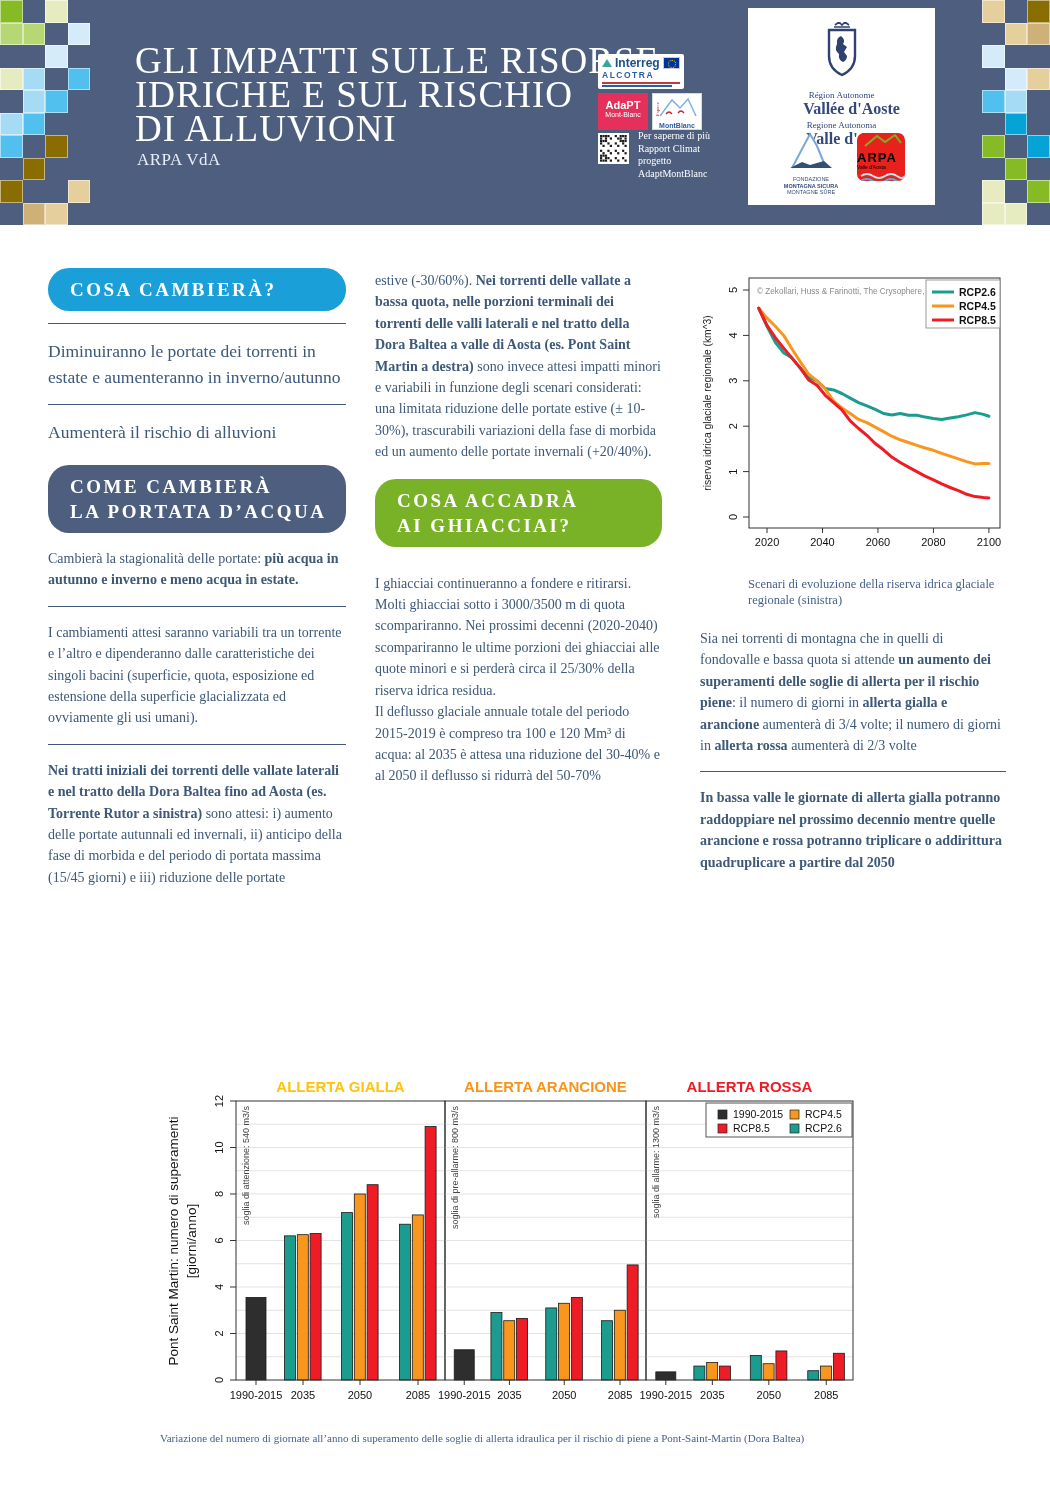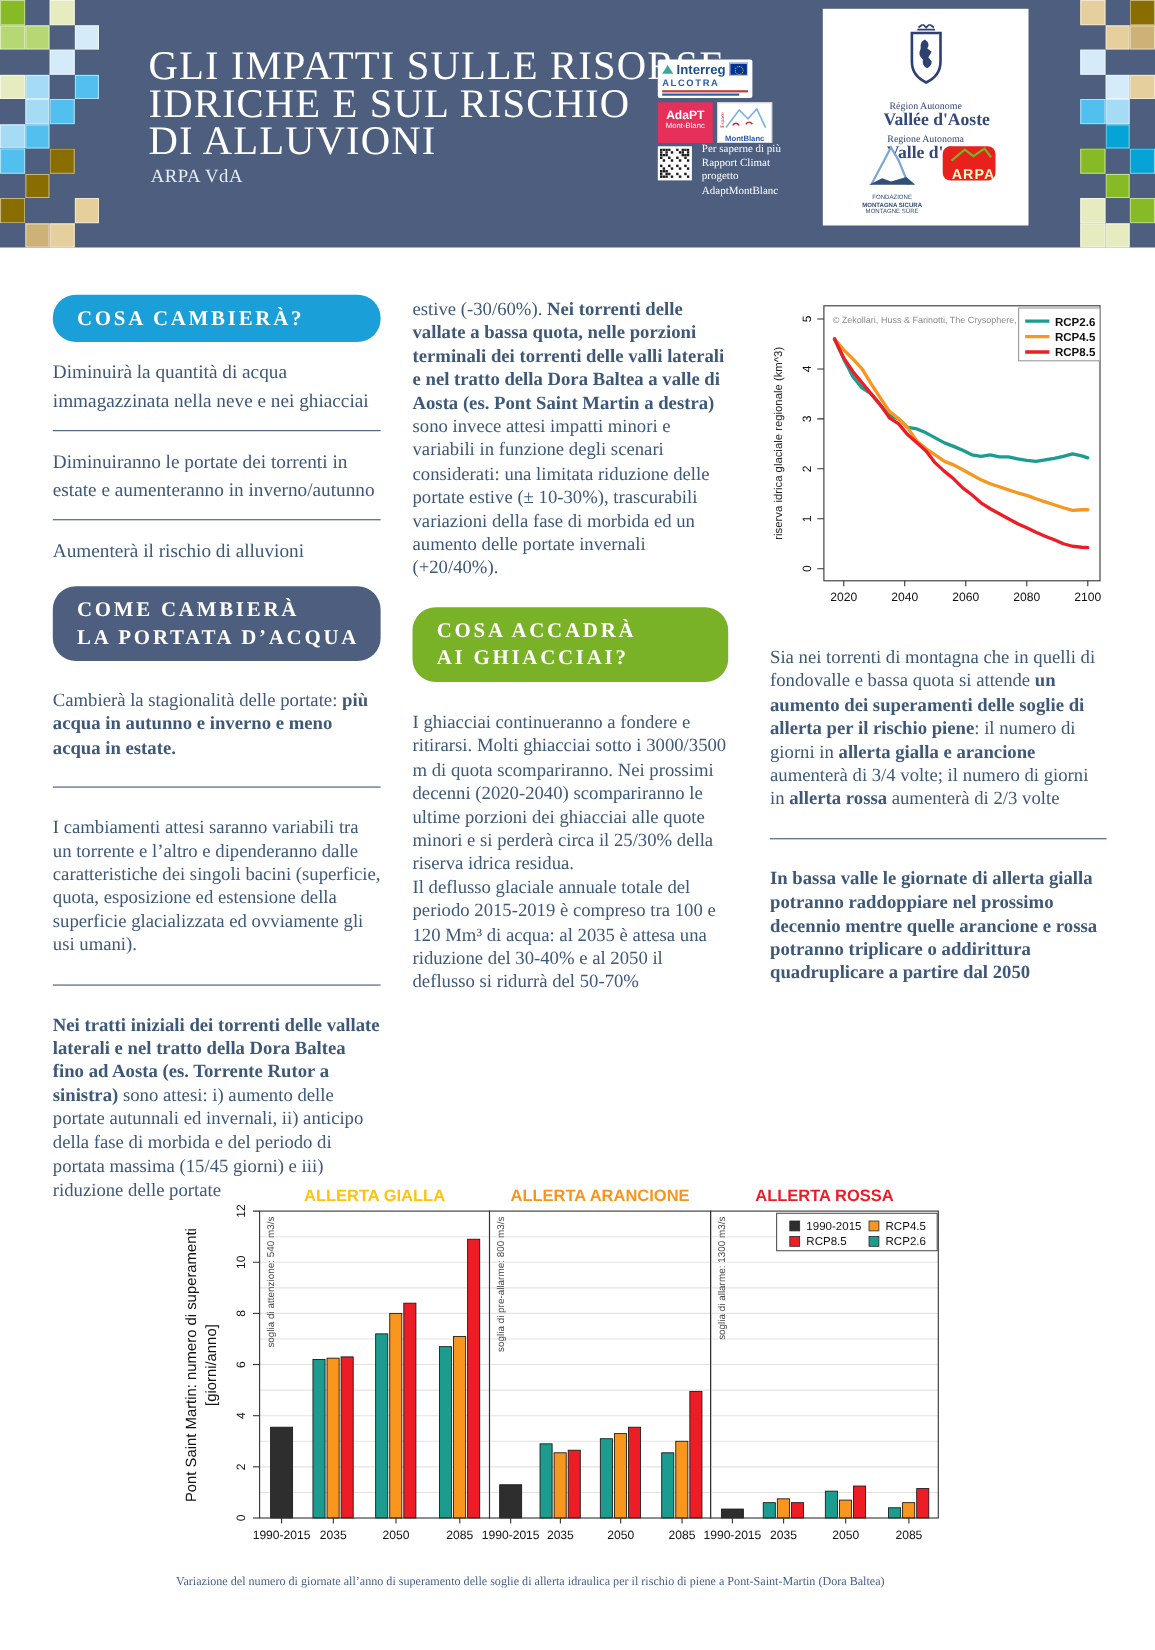--- a/index.html
+++ b/index.html
@@ -27,37 +27,37 @@
   .adapt .s{font-size:7px;}
   .espace{left:652px;top:93px;width:50px;height:37px;border:1px solid #d8d8d8;box-sizing:border-box;text-align:center;}
   .espace .v{color:#cc2233;font-size:5px;position:absolute;left:2px;top:8px;writing-mode:vertical-rl;transform:rotate(180deg);}
   .espace .n{color:#2a5ca8;font-size:7px;font-weight:bold;font-family:"Liberation Sans",sans-serif;}
   .qr{left:598px;top:133px;width:31px;height:31px;background:#fff;padding:2px;box-sizing:border-box;}
   .qr-caption{position:absolute;left:638px;top:130px;width:110px;color:#ffffff;font-size:10px;line-height:12.5px;}
   .white-panel{position:absolute;left:748px;top:8px;width:187px;height:197px;background:#ffffff;text-align:center;}
   .region-small{font-size:9px;color:#35487a;line-height:10px;}
   .region-big{font-size:16px;color:#35487a;font-weight:bold;line-height:17px;padding-left:20px;}
   .ms-caption{font-size:5.5px;color:#334f75;line-height:6.5px;font-family:"Liberation Sans",sans-serif;}
-  .arpa-logo{position:absolute;left:857px;top:133px;width:48px;height:31px;background:#e8211d;border-radius:7px;
-             color:#fef9c3;text-align:right;font-family:"Liberation Sans",sans-serif;overflow:hidden;}
+  .arpa-logo{position:absolute;left:857px;top:133px;width:48px;height:48px;background:#e8211d;border-radius:7px;
+             color:#000000;text-align:left;font-family:"Liberation Sans",sans-serif;overflow:hidden;}
   .arpa-logo .n{font-weight:bold;font-size:13px;letter-spacing:1px;line-height:13px;}
   .arpa-logo .s{font-size:5px;line-height:6px;}
   
   .col{position:absolute;}
   .col1{left:48px;top:268px;width:298px;}
   .col2{left:375px;top:262px;width:287px;}
   .col3{left:700px;top:262px;width:306px;}
   .sec{color:#ffffff;font-weight:bold;letter-spacing:2.5px;font-size:19px;line-height:25px;
        padding:9px 10px 9px 22px;border-radius:21px;}
   .sec.cyan{background:#1b9fd8;}
   .sec.slate{background:#4d5e7f;margin-top:20px;}
   .sec.green{background:#7ab227;margin-top:16px;}
   .sec.olive{background:#8d7708;margin-top:22px;}
   p.lead{font-size:17.5px;line-height:26px;margin:14px 0;}
-  p.bt{font-size:17px;line-height:21.4px;margin:25px 0;}
+  p.bt{font-size:14px;line-height:21.4px;margin:15px 0;}
   b{font-weight:bold;}
   hr{border:none;border-top:1.6px solid #3d5878;margin:12px 0;}
   .chart-caption{margin:10px 0 0 48px;width:250px;font-size:12.5px;line-height:16px;color:#46618c;}
   
   svg text{font-family:"Liberation Sans",sans-serif;}
   .barchart-wrap{position:absolute;left:160px;top:1078px;width:860px;height:350px;}
   .bar-caption{position:absolute;left:160px;top:1432px;width:860px;
                font-size:11px;color:#46618c;}
 </style>
 </head>
@@ -226,21 +226,20 @@
   <div class="n">ARPA</div>
   <div class="s">Valle d'Aosta</div>
   <svg width="48" height="12" viewBox="0 0 48 12">
     <path d="M4,4 q6,-4 12,0 t12,0 t12,0 t8,0" fill="none" stroke="#bfe6f5" stroke-width="2"></path>
     <path d="M4,9 q6,-4 12,0 t12,0 t12,0 t8,0" fill="none" stroke="#4ab4e6" stroke-width="2"></path>
   </svg>
 </div>
 
 <div class="col col1">
   <div class="sec cyan">COSA CAMBIERÀ?</div>
-  <p class="lead">Diminuirà la quantità di acqua immagazzinata nella neve e nei ghiacciai</p>
   <hr>
   <p class="lead">Diminuiranno le portate dei torrenti in estate e aumenteranno in inverno/autunno</p>
   <hr>
   <p class="lead">Aumenterà il rischio di alluvioni</p>
   <div class="sec slate">
     <div>COME CAMBIERÀ</div>
     <div>LA PORTATA D’ACQUA</div>
   </div>
   <p class="bt"><span>Cambierà la stagionalità  delle portate: </span><b>più acqua in autunno e inverno e meno acqua in estate.</b></p>
   <hr>
@@ -289,20 +288,21 @@
       <line x1="232" y1="30" x2="254" y2="30" stroke="#1b9c8f" stroke-width="3"></line>
       <text x="259" y="34" font-size="10.5" fill="#111" text-anchor="start" font-weight="bold">RCP2.6</text>
       <line x1="232" y1="44" x2="254" y2="44" stroke="#f8961d" stroke-width="3"></line>
       <text x="259" y="48" font-size="10.5" fill="#111" text-anchor="start" font-weight="bold">RCP4.5</text>
       <line x1="232" y1="58" x2="254" y2="58" stroke="#ee1c25" stroke-width="3"></line>
       <text x="259" y="62" font-size="10.5" fill="#111" text-anchor="start" font-weight="bold">RCP8.5</text>
       <polyline points="58.7,46.2 67.0,64.3 75.3,80.2 83.7,90.7 92.0,96.1 100.3,106.1 108.6,115.6 117.0,118.8 125.3,126.5 133.6,127.9 141.9,131.5 150.2,136.1 158.6,140.6 166.9,143.8 175.2,147.4 183.5,151.5 191.8,152.9 200.2,151.5 208.5,153.3 216.8,153.3 225.1,155.1 233.4,156.5 241.8,157.4 250.1,156.0 258.4,154.7 266.7,152.9 275.0,150.6 283.4,152.4 288.9,154.2" fill="none" stroke="#1b9c8f" stroke-width="3" stroke-linejoin="round" stroke-linecap="round"></polyline>
       <polyline points="58.7,46.2 67.0,56.1 75.3,64.3 83.7,73.4 92.0,87.0 100.3,99.7 108.6,112.0 117.0,118.8 125.3,127.0 133.6,139.2 141.9,146.0 150.2,151.5 158.6,157.4 166.9,160.6 175.2,165.1 183.5,169.6 191.8,174.2 200.2,177.8 208.5,180.5 216.8,183.3 225.1,186.0 233.4,188.3 241.8,191.4 250.1,194.2 258.4,196.9 266.7,199.6 275.0,201.9 283.4,201.4 288.9,201.4" fill="none" stroke="#f8961d" stroke-width="3" stroke-linejoin="round" stroke-linecap="round"></polyline>
       <polyline points="58.7,46.2 67.0,63.4 75.3,75.7 83.7,86.1 92.0,96.1 100.3,106.1 108.6,117.9 117.0,123.3 125.3,133.3 133.6,140.6 141.9,147.9 150.2,158.8 158.6,166.5 166.9,173.3 175.2,181.5 183.5,187.8 191.8,195.1 200.2,200.5 208.5,205.1 216.8,209.6 225.1,214.1 233.4,217.8 241.8,221.9 250.1,225.5 258.4,228.7 266.7,232.3 275.0,234.6 283.4,235.5 288.9,235.9" fill="none" stroke="#ee1c25" stroke-width="3" stroke-linejoin="round" stroke-linecap="round"></polyline>
     </svg>
+  <div class="chart-caption">Scenari di evoluzione della riserva idrica glaciale regionale (sinistra)</div>
   <p class="bt" style="margin-top:20px;"><span>Sia nei torrenti di montagna che in quelli di fondovalle e bassa quota si attende </span><b>un aumento dei superamenti delle soglie di allerta per il rischio piene</b><span>: il numero di giorni in </span><b>allerta gialla e arancione</b><span> aumenterà di 3/4 volte; il numero di giorni in </span><b>allerta rossa</b><span> aumenterà di 2/3 volte</span></p>
   <hr>
   <p class="bt"><b>In bassa valle le giornate di allerta gialla potranno raddoppiare nel prossimo decennio mentre quelle arancione e rossa potranno triplicare o addirittura quadruplicare a partire dal 2050</b></p>
 </div>
 
 <div class="barchart-wrap">
   <svg id="barchart" width="860" height="350" viewBox="0 0 860 350">
       <text x="0" y="0" font-size="13.5" fill="#111" text-anchor="middle" transform="translate(18 163) rotate(-90)">Pont Saint Martin: numero di superamenti</text>
       <text x="0" y="0" font-size="13.5" fill="#111" text-anchor="middle" transform="translate(36 163) rotate(-90)">[giorni/anno]</text>
       <line x1="76" y1="278.75" x2="285" y2="278.75" stroke="#e3e3e3"></line>

